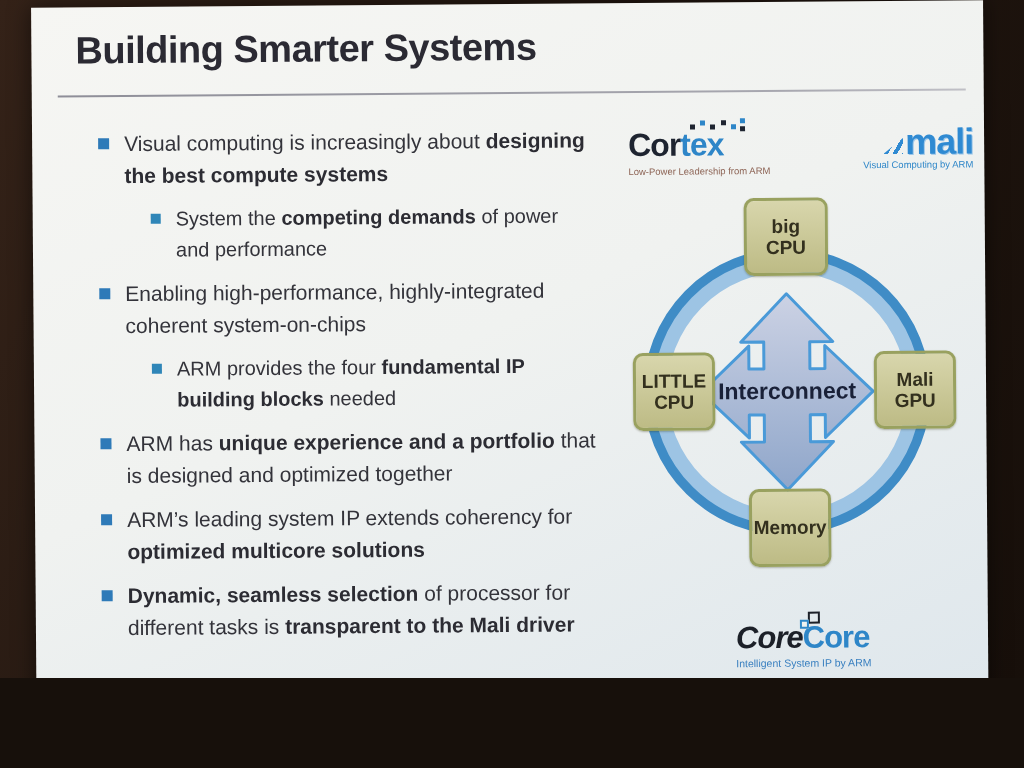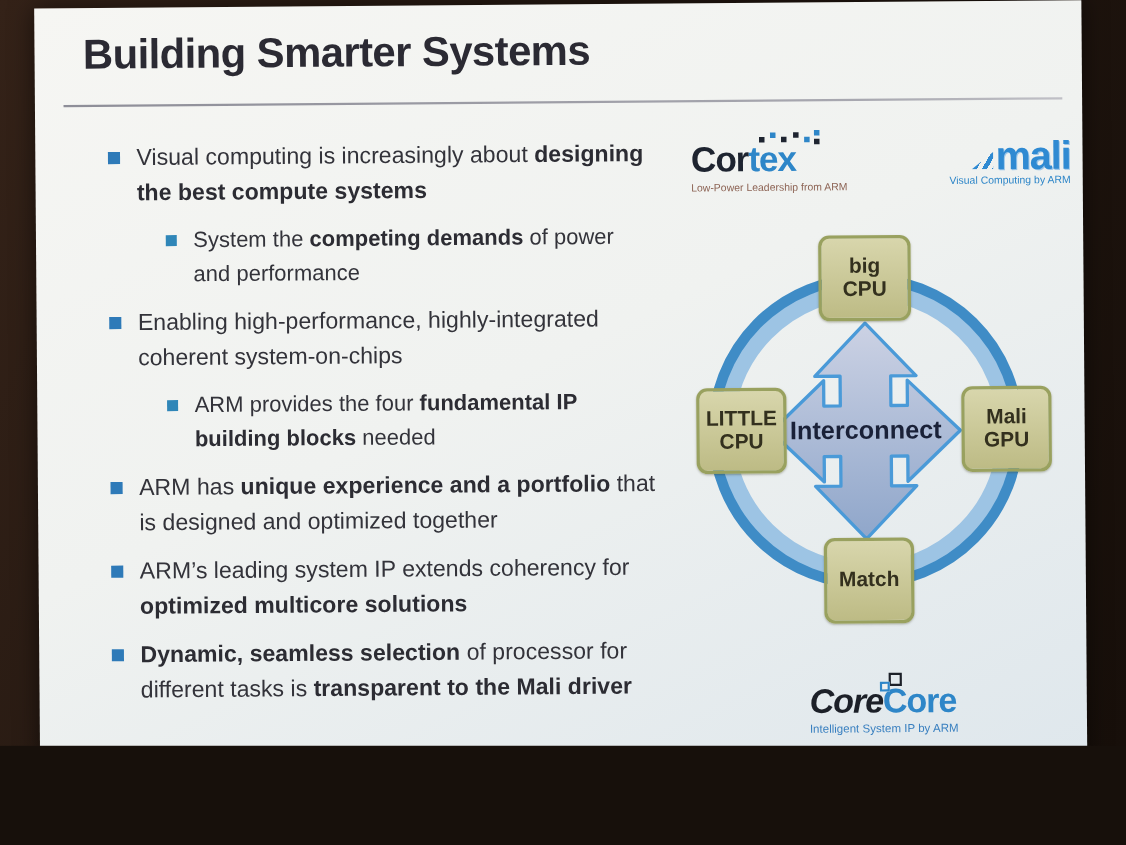--- a/index.html
+++ b/index.html
@@ -45,21 +45,21 @@
     clip-path:polygon(100% 0,100% 100%,0 100%); }
   .mali .tagline { font-size:9.5px; color:#2e86c8; margin-top:-4px; }
 
   
   .diagram-svg { position:absolute; left:540px; top:190px; }
   .node { position:absolute; width:84px; height:78px; border-radius:10px;
     background:linear-gradient(180deg,#d8d6ac,#bdbb85); border:3px solid #99a15f;
     box-shadow:0 1px 2px rgba(60,60,30,.35);
     display:flex; align-items:center; justify-content:center; text-align:center;
     font-weight:bold; font-size:19px; line-height:1.12; color:#33301e; white-space:pre-line; }
-  .node.top    { left:711px; top:212px; }
+  .node.top    { left:711px; top:196px; }
   .node.left   { left:588px; top:350px; width:82px;margin-left:11px; }
   .node.right  { left:840px; top:350px; width:82px; }
   .node.bottom { left:714px; top:487px; width:82px; }
   .interconnect { position:absolute; left:653px; top:376px; width:200px; text-align:center;
     font-size:23px; font-weight:bold; color:#1a2138; }
 
   
   .corelink { position:absolute; left:700px; top:618px; width:200px; }
   .corelink .word { font-size:31px; font-weight:bold; letter-spacing:-1px; }
   .corelink .p1 { color:#1c2028;font-style:italic; } .corelink .p2 { color:#2e86c8; }
@@ -157,21 +157,21 @@
       <circle cx="213" cy="200" r="127" fill="none" stroke="#9dc4e4" stroke-width="14"></circle>
       <path fill="url(#arrowGrad)" stroke="#4a9ad8" stroke-width="3" stroke-linejoin="round" d="M213 102 L259 150 L236 150 L236 177 L251 177 L251 154 L299 200 L251 246 L251 223 L236 223 L236 250 L259 250 L213 298 L167 250 L190 250 L190 223 L175 223 L175 246 L127 200 L175 154 L175 177 L190 177 L190 150 L167 150 Z"></path>
     </svg>
 
     <div class="node top">big
 CPU</div>
     <div class="node left">LITTLE
 CPU</div>
     <div class="node right">Mali
 GPU</div>
-    <div class="node bottom">Match</div>
+    <div class="node bottom">Memory</div>
     <div class="interconnect">Interconnect</div>
 
     <div class="corelink">
       <span class="sq1"></span>
       <span class="sq2"></span>
       <div class="word"><span class="p1">Core</span><span class="p2">Core</span></div>
       <div class="tagline">Intelligent System IP by ARM</div>
     </div>
 
     <div class="footer-bar"></div>

